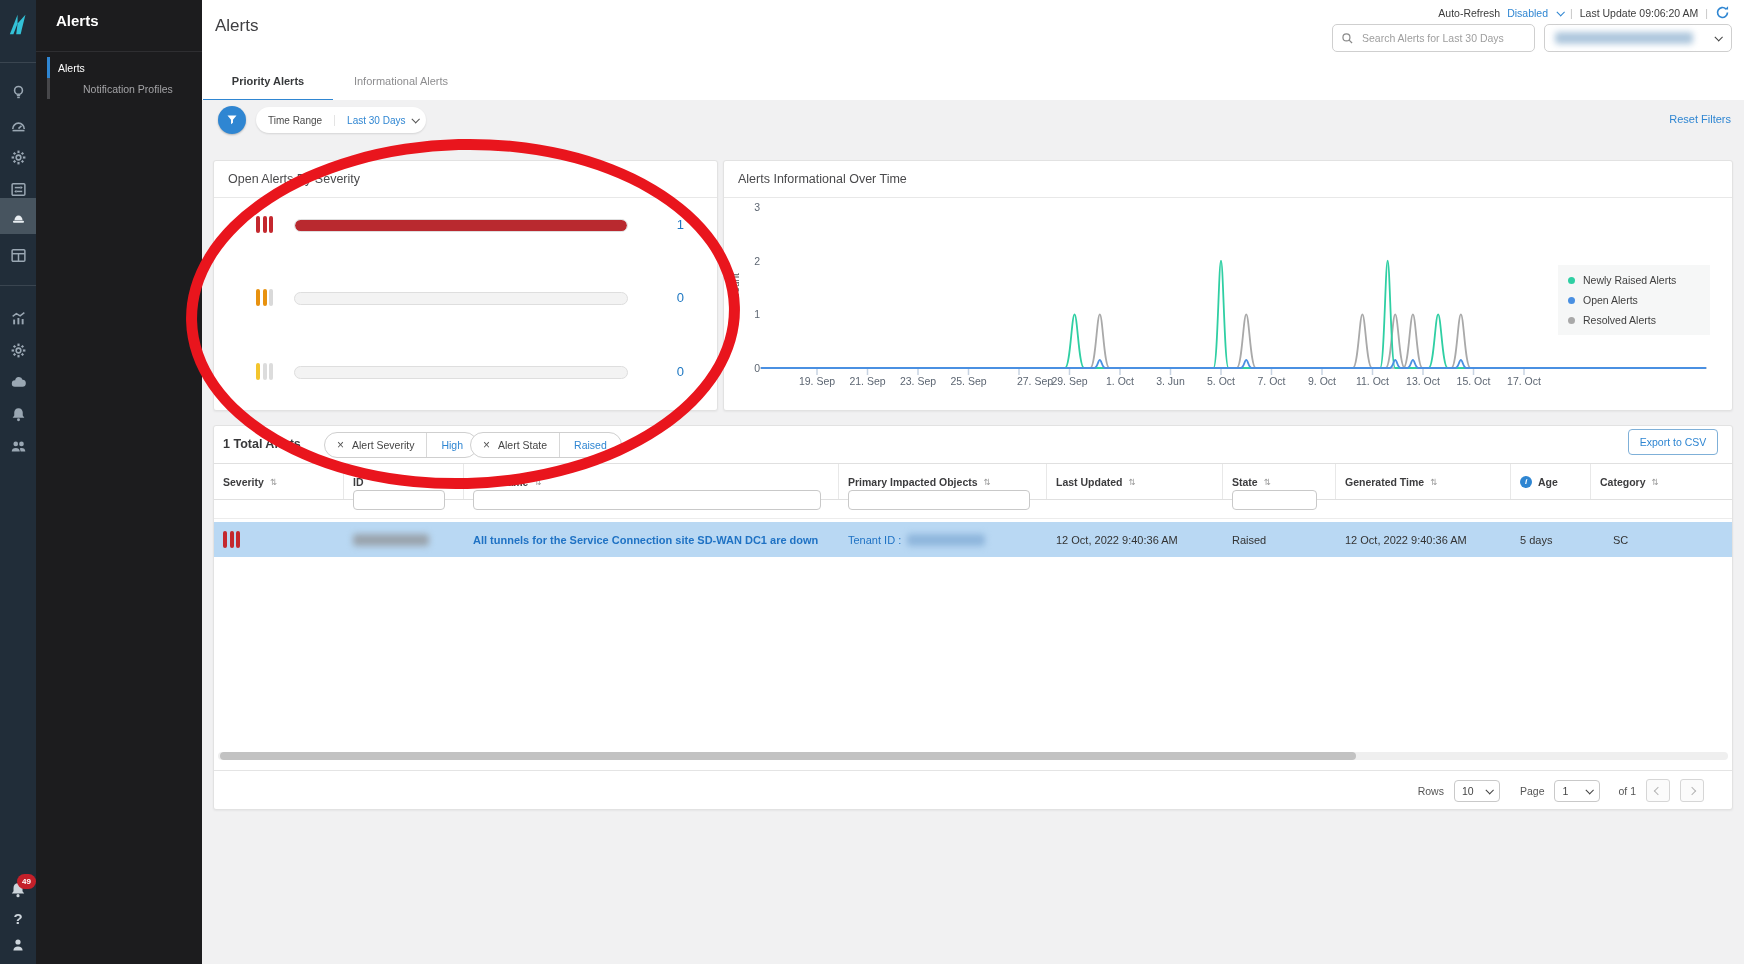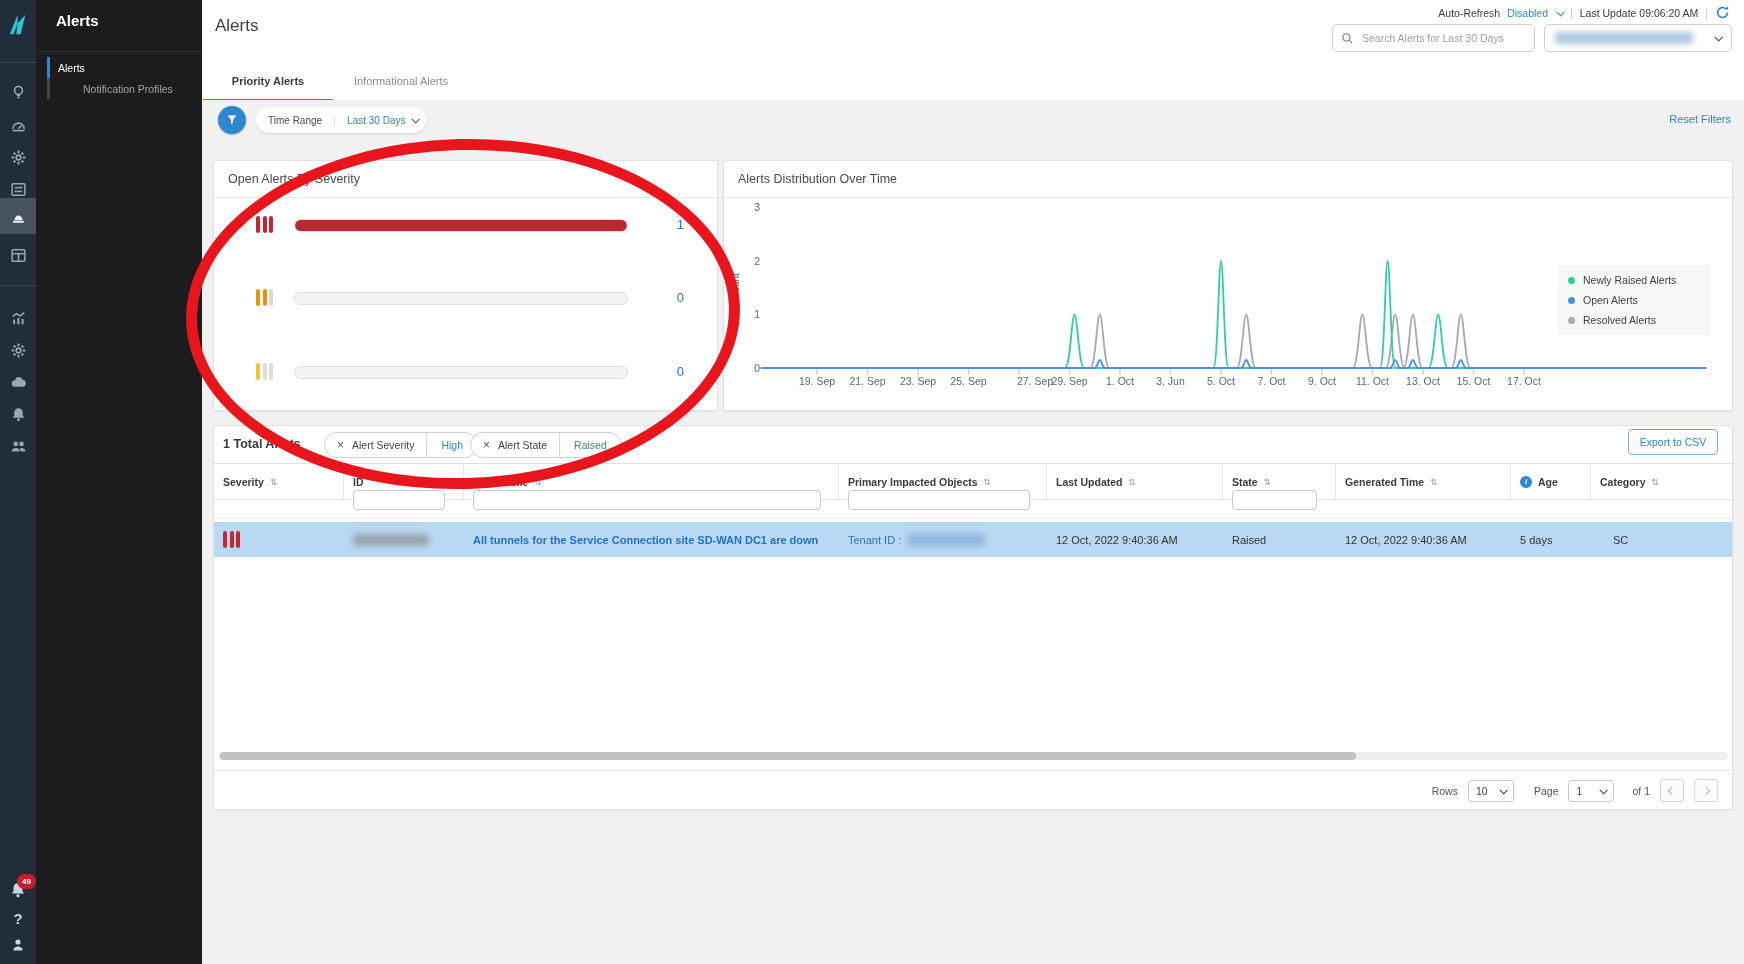--- a/index.html
+++ b/index.html
@@ -80,21 +80,21 @@
   .c1{width:130px;flex:none;}.c2{width:120px;flex:none;}.c3{width:375px;flex:none;}.c4{width:208px;flex:none;}.c5{width:176px;flex:none;}.c6{width:113px;flex:none;}.c7{width:175px;flex:none;}.c8{width:80px;flex:none;}.c9{width:143px;flex:none;align-items:center;}
   .tfilter{position:absolute;left:0;top:57px;width:100%;height:36px;display:flex;border-bottom:1px solid #ececec;box-sizing:border-box;}
   .fcell{position:relative;}
   .fin{position:absolute;left:9px;top:7px;height:20px;border:1px solid #c9c9c9;border-radius:4px;background:#fff;box-sizing:border-box;}
   .trow{position:absolute;left:0;top:96px;width:100%;height:35px;background:#b9d8f3;display:flex;align-items:center;font-size:11px;color:#333;cursor:pointer;}
   .td{padding:0 9px;box-sizing:border-box;display:flex;align-items:center;gap:6px;}
   .link{color:#1f72c4;font-weight:600;}
   .info-i{width:12px;height:12px;border-radius:50%;background:#2f86d2;color:#fff;font-size:8px;font-weight:bold;display:flex;align-items:center;justify-content:center;font-style:italic;flex:none;}
   .hscroll-track{position:absolute;left:4px;top:326px;width:1510px;height:8px;border-radius:4px;background:#efefef;}
   .hscroll-thumb{position:absolute;left:2px;top:0;width:1136px;height:8px;border-radius:4px;background:#c2c2c2;cursor:grab;}
-  .tfoot{position:absolute;left:0;top:344px;width:100%;height:40px;border-top:1px solid #e4e4e4;display:flex;align-items:center;justify-content:flex-end;gap:10px;padding-right:14px;box-sizing:border-box;font-size:10.5px;color:#555;}
+  .tfoot{position:absolute;left:0;top:344px;width:100%;height:40px;border-top:1px solid #e4e4e4;display:flex;align-items:center;justify-content:flex-end;gap:10px;padding-right:28px;box-sizing:border-box;font-size:10.5px;color:#555;}
   .mini-select{width:46px;height:22px;border:1px solid #c9c9c9;border-radius:4px;display:flex;align-items:center;justify-content:space-between;padding:0 7px;box-sizing:border-box;color:#444;cursor:pointer;background:#fff;}
   .pg-btn{width:22px;height:21px;border:1px solid #d6d6d6;border-radius:3px;background:#fbfbfb;display:flex;align-items:center;justify-content:center;color:#b5b5b5;cursor:pointer;}
 </style>
 </head>
 <body>
 
 <div class="page">
 
   <div class="main-top">
     <div class="refreshbar">
@@ -187,21 +187,21 @@
           <i style="background: rgb(220, 220, 220);"></i>
         </span>
       <span class="sev-track">
         
       </span>
       <span class="sev-count">0</span>
     </div>
   </div>
 
   <div class="card" style="left:723px;top:160px;width:1010px;height:251px;">
-    <div class="card-title">Alerts Distribution Over Time</div>
+    <div class="card-title">Alerts Informational Over Time</div>
     <div class="card-title-rule"></div>
     <span class="ylab" style="left:20px;top:40px;">3</span>
     <span class="ylab" style="left:20px;top:94px;">2</span>
     <span class="ylab" style="left:20px;top:147px;">1</span>
     <span class="ylab" style="left:20px;top:201px;">0</span>
     <span class="count-lab">Count</span>
     <svg style="position:absolute;left:0;top:36px;" width="1010" height="182" id="dist-svg">
         <line x1="37" y1="171" x2="982" y2="171" stroke="#b6c2ce" stroke-width="2" stroke-linecap="round"></line>
         <line x1="93" y1="172" x2="93" y2="178" stroke="#c7d3e2" stroke-width="1.5"></line>
         <line x1="143.5" y1="172" x2="143.5" y2="178" stroke="#c7d3e2" stroke-width="1.5"></line>

